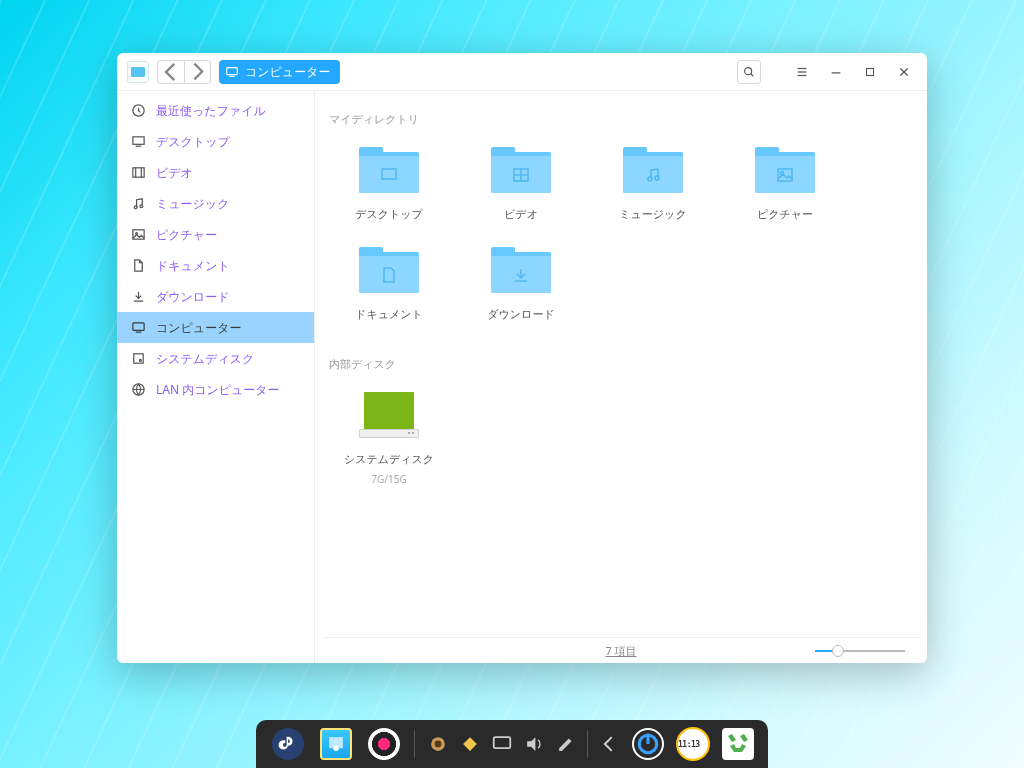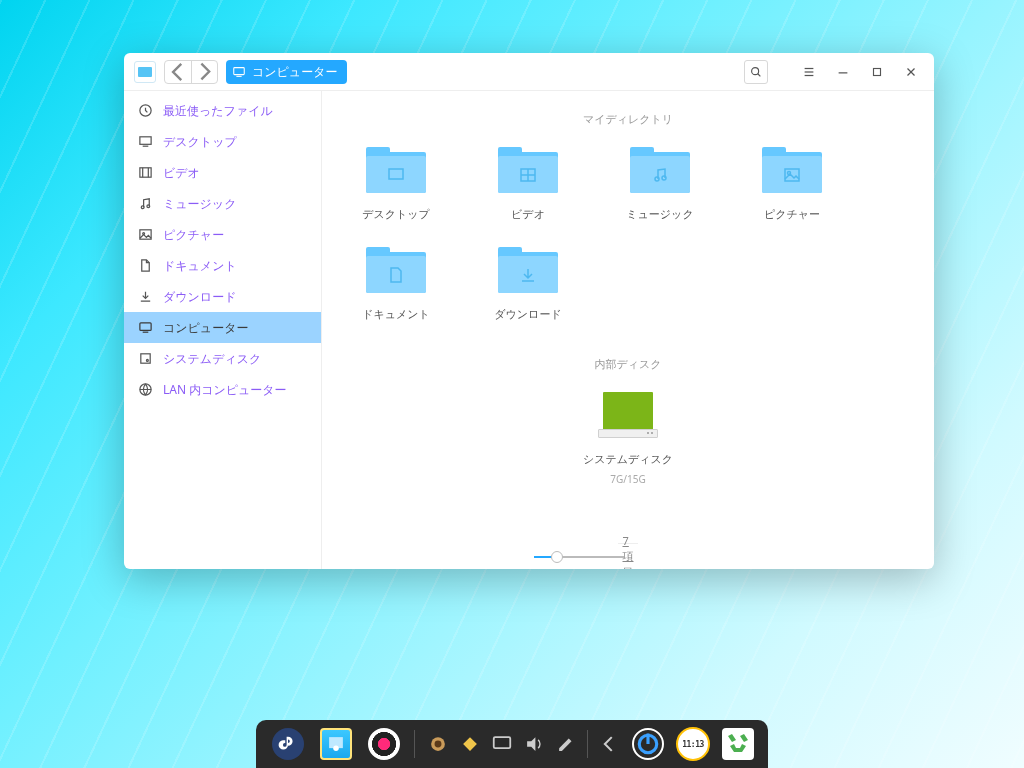--- a/index.html
+++ b/index.html
@@ -15,24 +15,24 @@
   position: absolute;
   inset: 0;
   background:
     repeating-linear-gradient(115deg, rgba(255,255,255,0.15) 0px, rgba(255,255,255,0.15) 2px, transparent 2px, transparent 40px),
     linear-gradient(135deg, #00d4f0 0%, #3de8ff 20%, #6ff0ff 40%, #a0f5ff 60%, #d0faff 80%, #f0fdff 100%);
 }
 
 
 .window {
   position: absolute;
-  left: 124px;
+  left: 117px;
   top: 53px;
   width: 810px;
-  height: 516px;
+  height: 610px;
   background: #ffffff;
   border-radius: 6px;
   box-shadow: 0 10px 40px rgba(0,0,0,0.25);
   display: flex;
   flex-direction: column;
 }
 .titlebar {
   height: 38px;
   display: flex;
   align-items: center;
@@ -108,21 +108,20 @@
 .side-item.active { background: #9bd3ff; color:#3b3b3b; }
 .side-item svg, .side-item .ico { width:15px; height:15px; flex-shrink:0; color:#555; }
 .side-item.active svg { color:#3b3b3b; }
 
 .content {
   flex:1;
   padding: 16px 8px 0 8px;
   overflow:auto;
   display:flex;
   flex-direction:column;
-  align-items:center;
 }
 .section-label {
   font-size: 11px;
   color:#999;
   padding: 4px 6px 14px;
 }
 .grid {
   display:flex;
   flex-wrap:wrap;
   gap: 0;
@@ -205,21 +204,21 @@
   position:relative;
 }
 .dock-item svg { width:22px;height:22px; }
 .dock-sep { width:1px;height:28px;background:#555; }
 .dock .fedora { background:#294172;border-radius:50%;width:32px;height:32px;display:flex;align-items:center;justify-content:center; }
 .dock .files-ico { width:32px;height:32px;background:linear-gradient(#3cc8ff,#1aa8ee);border-radius:4px;display:flex;align-items:center;justify-content:center;border:2px solid #ffe37a; }
 .dock .gear-ico { width:32px;height:32px;border-radius:50%;background:radial-gradient(circle,#ff2a7a 30%,#222 32%,#222 60%,#fff 62%); border:2px solid #fff; }
 .dock-tray { display:flex;align-items:center;gap:10px; }
 .dock-tray .tray-ico { width:22px;height:22px;display:flex;align-items:center;justify-content:center;color:#d0d0d0;cursor:pointer;font-size:12px; }
 .power { width:32px;height:32px;border-radius:50%;border:2px solid #fff;display:flex;align-items:center;justify-content:center;color:#3aa0ff;cursor:pointer; }
-.clock { width:34px;height:34px;border-radius:50%;background:#fff;border:2px solid #ffc107;display:flex;align-items:center;justify-content:center;font-size:8px;color:#333;cursor:pointer;font-family:monospace; }
+.clock { width:34px;height:34px;border-radius:50%;background:#fff;border:2px solid #ffc107;display:flex;align-items:center;justify-content:flex-start;font-size:8px;color:#333;cursor:pointer;font-family:monospace; }
 .trash { width:32px;height:32px;background:#fff;border-radius:4px;display:flex;align-items:center;justify-content:center;cursor:pointer; }
 </style>
 </head>
 <body>
 
 <div class="wallpaper"></div>
 
 <div class="window">
 
   <div class="titlebar">

